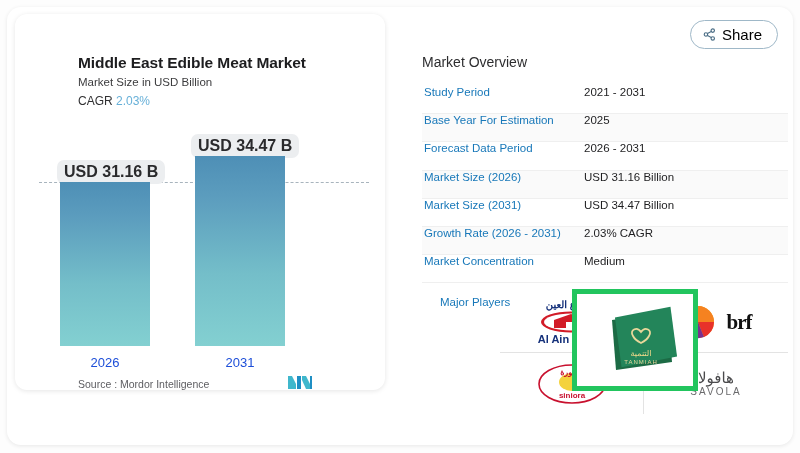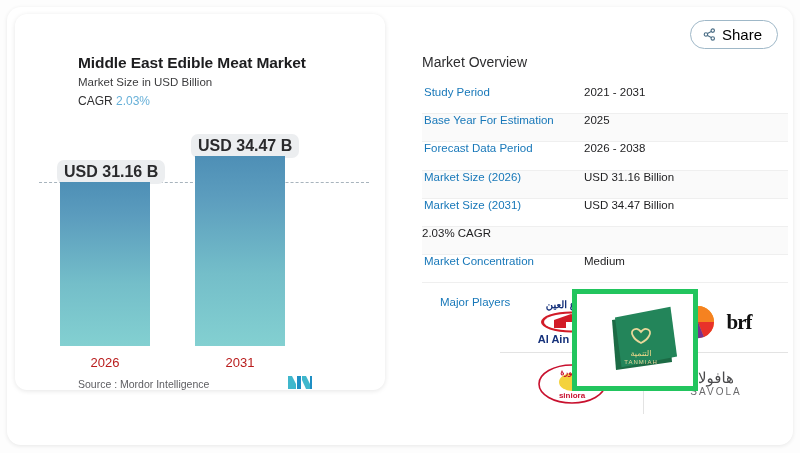--- a/index.html
+++ b/index.html
@@ -60,21 +60,21 @@
     background:#eceef0;border-radius:7px;
     padding:3px 7px;
     font-size:16px;font-weight:bold;color:#2a2a2c;
     white-space:nowrap;
   }
   .chip-2026{left:42px;top:46px;}
   .chip-2031{left:176px;top:20px;}
   .xlabel{
     position:absolute;bottom:-6px;
     width:90px;text-align:center;
-    font-size:13px;color:#b91c1c;
+    font-size:13px;color:#1d4ed8;
   }
   .xlabel-2026{left:45px;}
   .xlabel-2031{left:180px;}
 
   .source{
     position:absolute;left:63px;top:364px;
     font-size:10.5px;color:#5d5d61;white-space:nowrap;
   }
   .mordor-logo{
     position:absolute;left:272px;top:360px;width:26px;height:16px;
@@ -215,31 +215,32 @@
       <div class="trow">
         <div class="tkey">Study Period</div>
         <div class="tval">2021 - 2031</div>
       </div>
       <div class="trow alt">
         <div class="tkey">Base Year For Estimation</div>
         <div class="tval">2025</div>
       </div>
       <div class="trow">
         <div class="tkey">Forecast Data Period</div>
-        <div class="tval">2026 - 2038</div>
+        <div class="tval">2026 - 2031</div>
       </div>
       <div class="trow alt">
         <div class="tkey">Market Size (2026)</div>
         <div class="tval">USD 31.16 Billion</div>
       </div>
       <div class="trow">
         <div class="tkey">Market Size (2031)</div>
         <div class="tval">USD 34.47 Billion</div>
       </div>
       <div class="trow alt">
+        <div class="tkey">Growth Rate (2026 - 2031)</div>
         <div class="tval">2.03% CAGR</div>
       </div>
       <div class="trow">
         <div class="tkey">Market Concentration</div>
         <div class="tval">Medium</div>
       </div>
     </div>
 
     <div class="players">
       <div class="players-label">Major Players</div>

